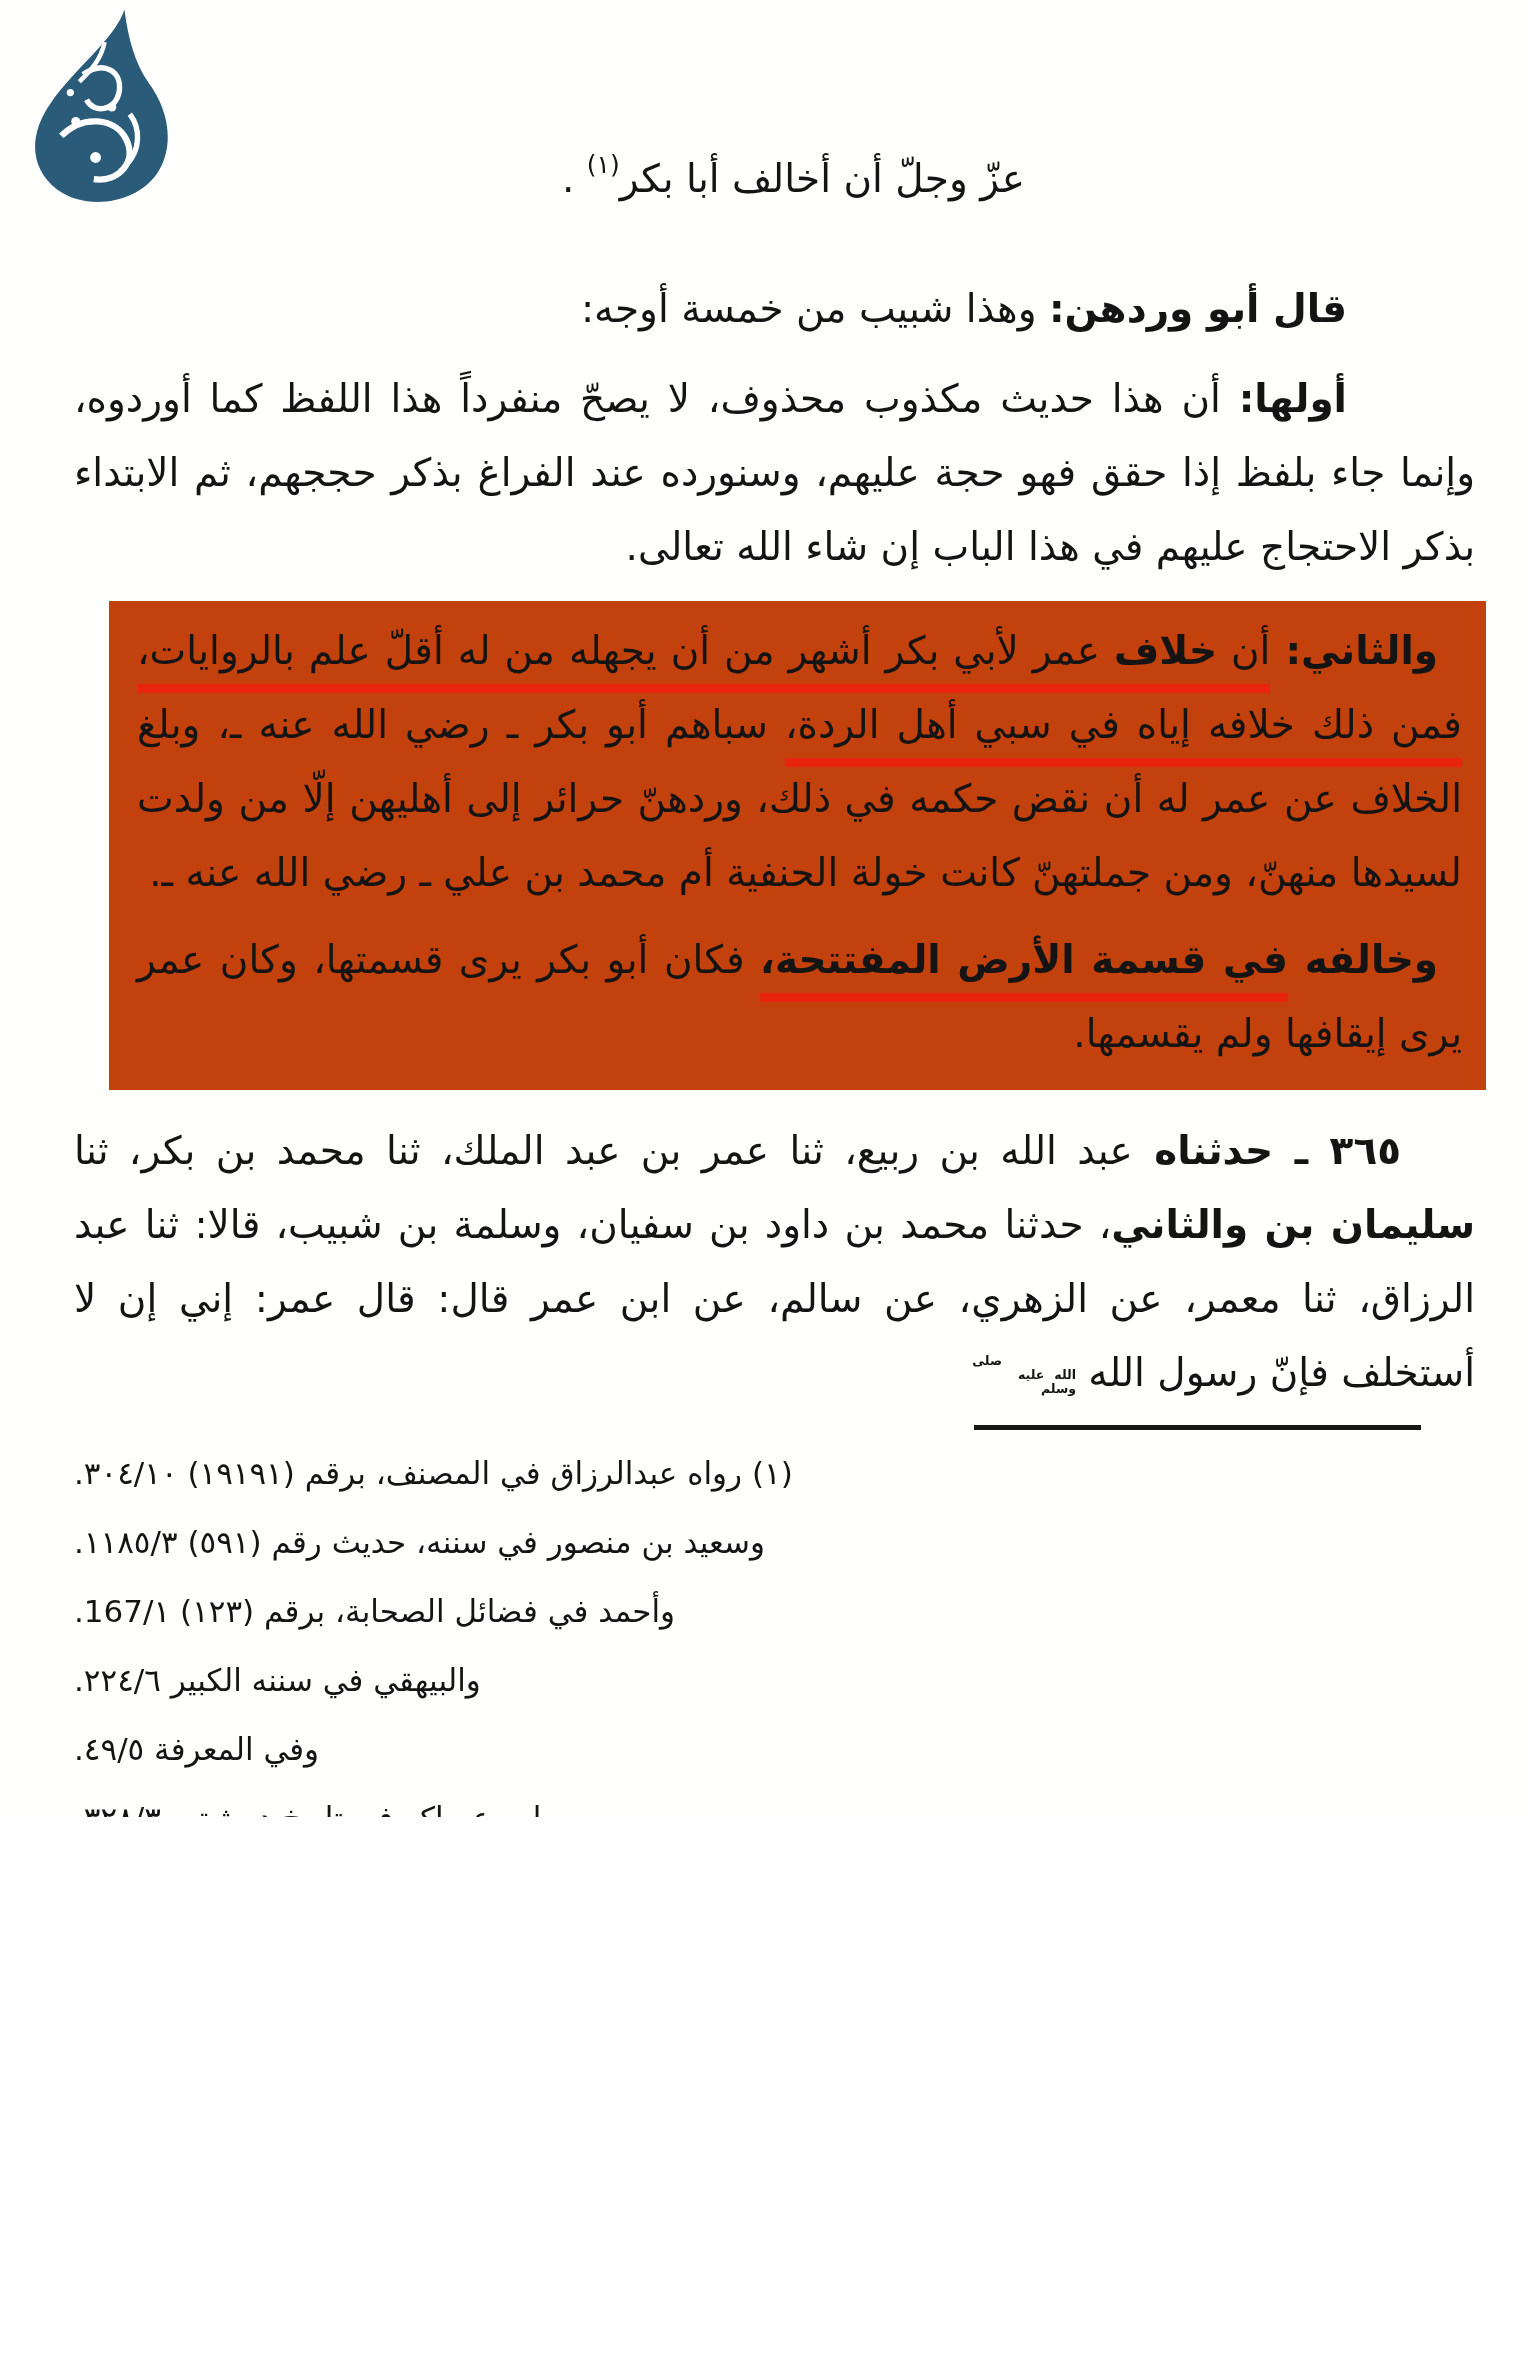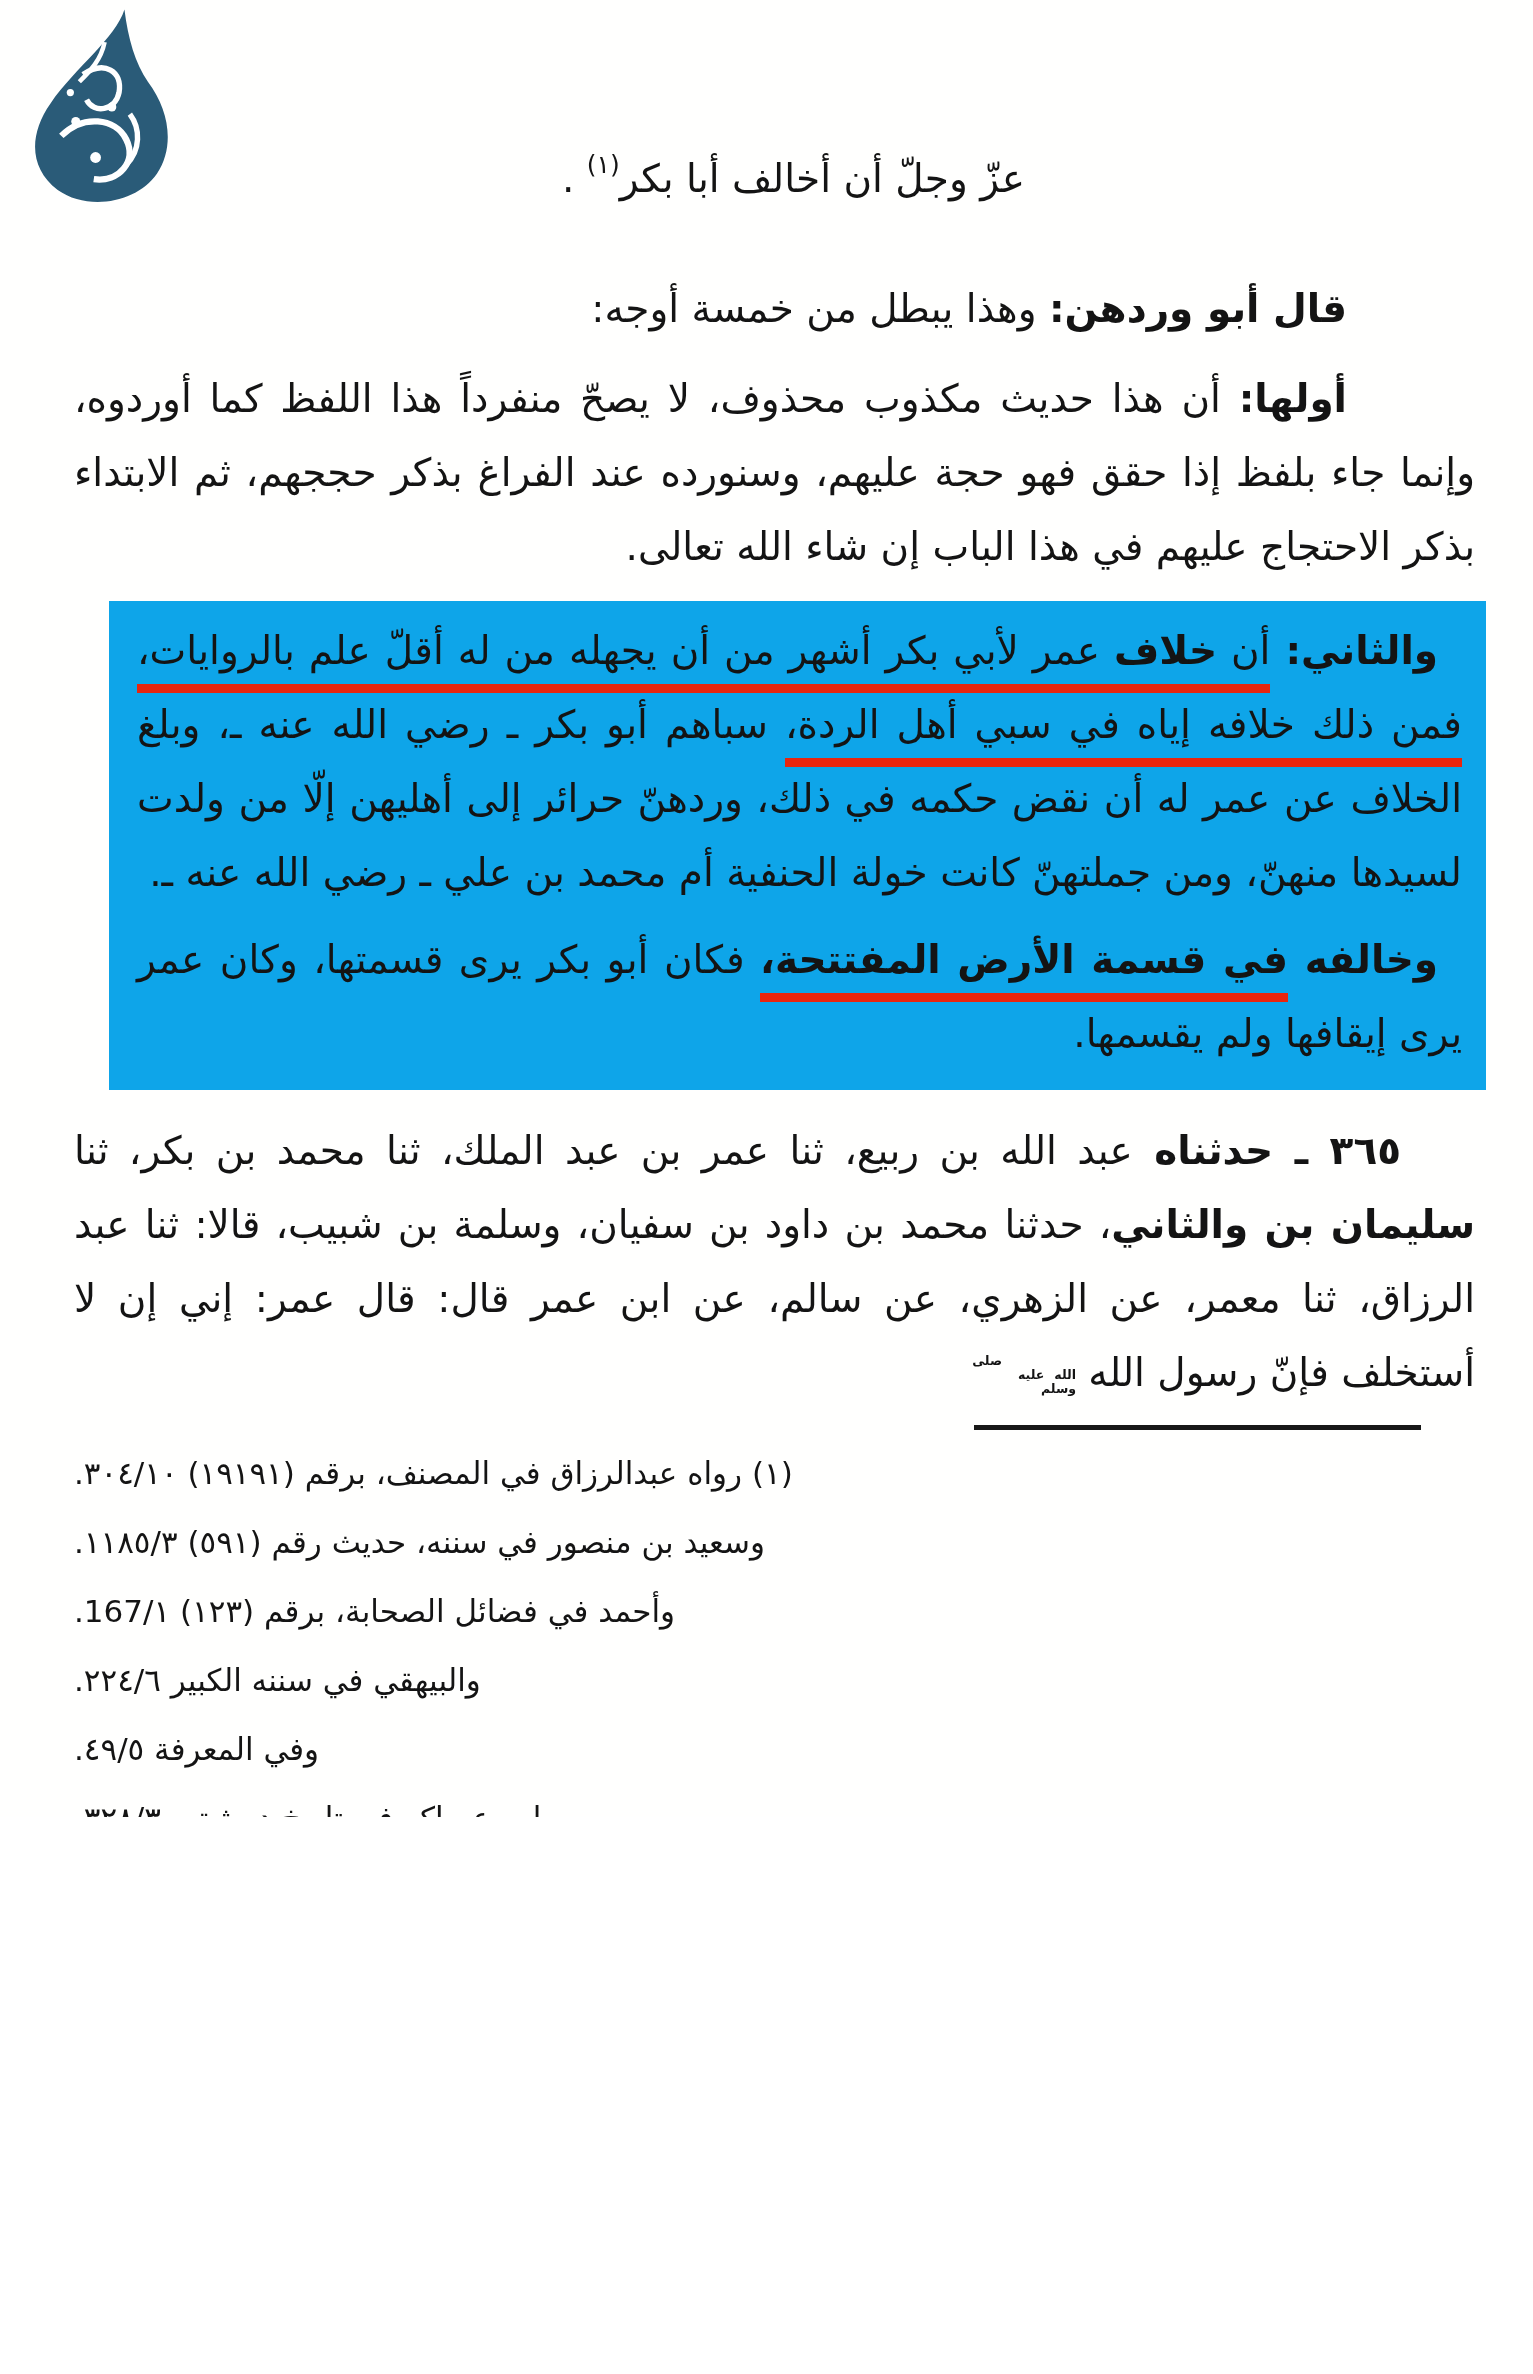--- a/index.html
+++ b/index.html
@@ -48,21 +48,21 @@
     line-height: 74px;
     white-space: nowrap;
     text-align: right;
   }
   .fnref { font-size: 25px; vertical-align: 18.6px; letter-spacing: 0.9px; }
 
   .h-para { margin-top: 56px; text-indent: 128px; white-space: nowrap; }
   .first { margin-top: 16.7px; text-indent: 128px; }
 
   .highlight {
-    background: #0ea5e9;
+    background: #c2410c;
     margin: 16.7px -11px 0 35px;
     padding: 13px 24px 18.6px 28px;
   }
   .hp { text-indent: 24px; }
   .hp + .hp { margin-top: 13px; }
 
   .u {
     border-bottom: 9.3px solid #e9250e;
     padding-bottom: 11px;
   }
@@ -117,21 +117,21 @@
     <circle cx="36" cy="64" r="2.5" fill="#ffffff"></circle>
     <circle cx="56" cy="56" r="2.5" fill="#ffffff"></circle>
     <circle cx="47" cy="84" r="3" fill="#ffffff"></circle>
     <circle cx="33" cy="48" r="2" fill="#ffffff"></circle>
   </svg>
 
   <main class="content">
 
     <p class="intro"><span>عزّ وجلّ أن أخالف أبا بكر</span><sup class="fnref">(١)</sup><span> .</span></p>
 
-    <p class="para h-para"><span class="b">قال أبو وردهن:</span><span> وهذا يبطل من خمسة أوجه:</span></p>
+    <p class="para h-para"><span class="b">قال أبو وردهن:</span><span> وهذا شبيب من خمسة أوجه:</span></p>
 
     <p class="para just first"><span class="b">أولها:</span><span> أن هذا حديث مكذوب محذوف، لا يصحّ منفرداً هذا اللفظ كما أوردوه، وإنما جاء بلفظ إذا حقق فهو حجة عليهم، وسنورده عند الفراغ بذكر حججهم، ثم الابتداء بذكر الاحتجاج عليهم في هذا الباب إن شاء الله تعالى.</span></p>
 
     <section class="highlight">
       <p class="para just hp"><span class="b">والثاني: </span><span class="u"><span>أن </span><span class="b">خلاف</span><span> عمر لأبي بكر أشهر من أن يجهله من له أقلّ علم بالروايات، فمن ذلك خلافه إياه في سبي أهل الردة،</span></span><span> سباهم أبو بكر ـ رضي الله عنه ـ، وبلغ الخلاف عن عمر له أن نقض حكمه في ذلك، وردهنّ حرائر إلى أهليهن إلّا من ولدت لسيدها منهنّ، ومن جملتهنّ كانت خولة الحنفية أم محمد بن علي ـ رضي الله عنه ـ.</span></p>
 
       <p class="para just hp"><span class="b">وخالفه </span><span class="b u">في قسمة الأرض المفتتحة،</span><span> فكان أبو بكر يرى قسمتها، وكان عمر يرى إيقافها ولم يقسمها.</span></p>
 
     </section>
 

